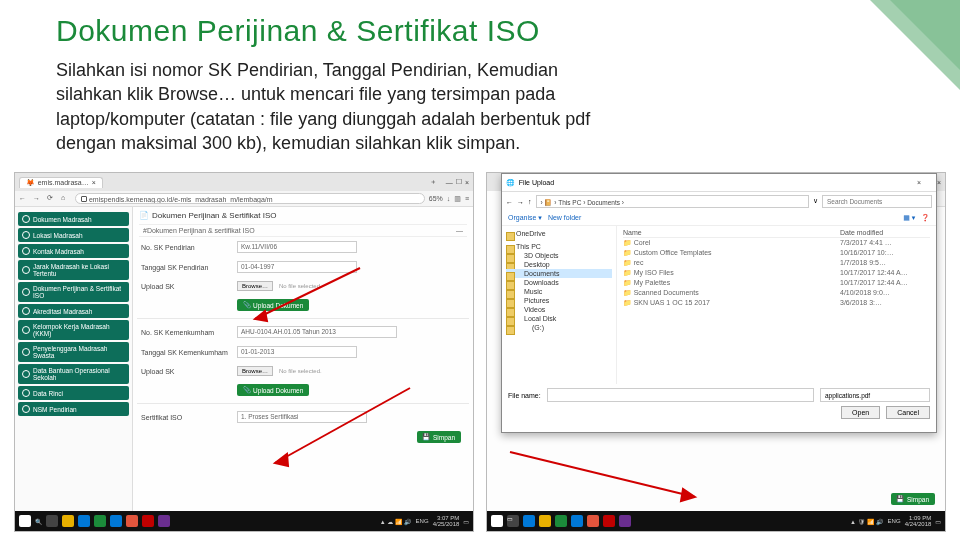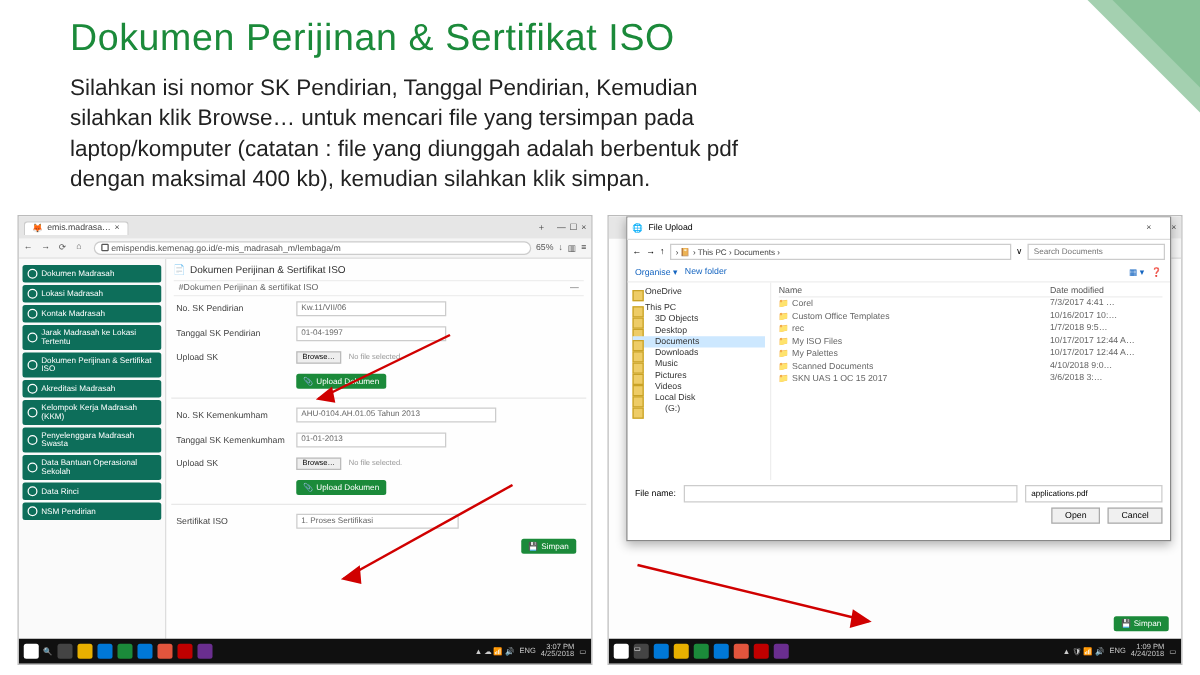--- a/index.html
+++ b/index.html
@@ -73,21 +73,21 @@
   .lock { width: 6px; height: 6px; border: 1px solid #555; border-radius: 1px; display: inline-block; }
   .hr { height: 1px; background: #e8e8e8; margin: 3px -2px; }
 </style>
 </head>
 <body>
 
 <div class="slide">
   <div class="corner-accent"></div>
   <div class="corner-accent2"></div>
   <h1 class="title">Dokumen Perijinan &amp; Sertifikat ISO</h1>
-  <p class="desc">Silahkan isi nomor SK Pendirian, Tanggal Pendirian, Kemudian silahkan klik Browse… untuk mencari file yang tersimpan pada laptop/komputer (catatan : file yang diunggah adalah berbentuk pdf dengan maksimal 400 kb), kemudian silahkan klik simpan.</p>
+  <p class="desc">Silahkan isi nomor SK Pendirian, Tanggal Pendirian, Kemudian silahkan klik Browse… untuk mencari file yang tersimpan pada laptop/komputer (catatan : file yang diunggah adalah berbentuk pdf dengan maksimal 300 kb), kemudian silahkan klik simpan.</p>
 
   <div class="shots">
 
     <div class="shot">
       <div class="chrome">
         <span class="tab">
           <span>🦊</span>
           <span>emis.madrasa…</span>
           <span>×</span>
         </span>

